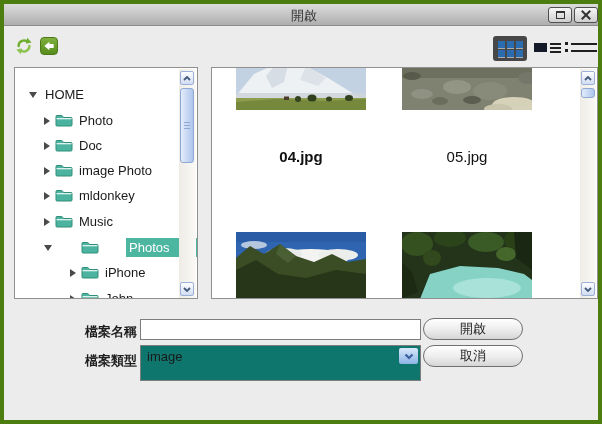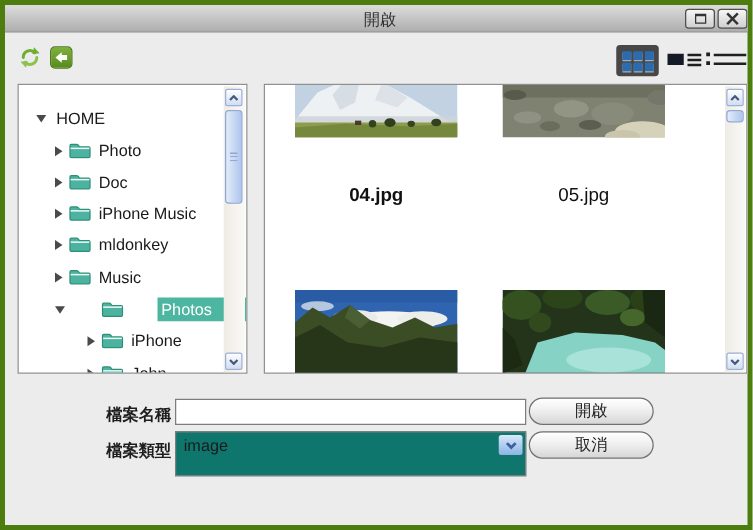--- a/index.html
+++ b/index.html
@@ -200,21 +200,21 @@
         </svg>
       <span class="tlabel">Doc</span>
     </div>
 
     <div class="titem" style="left:29px; top:92px;">
       <span class="arr right"></span>
       <svg class="fold" width="18" height="13" viewBox="0 0 18 13">
           <path d="M1 2.5 Q1 1.5 2 1.5 L6.3 1.5 Q7.1 1.5 7.6 2.2 L8.6 3.5 L16 3.5 Q17 3.5 17 4.5 L17 11 Q17 12 16 12 L2 12 Q1 12 1 11 Z" fill="#4cb3a0" stroke="#2e8f78"></path>
           <line x1="1.5" y1="4.7" x2="16.5" y2="4.7" stroke="#fff" stroke-width="1.2" opacity="0.9"></line>
         </svg>
-      <span class="tlabel">iPhone Music</span>
+      <span class="tlabel">image Photo</span>
     </div>
 
     <div class="titem" style="left:29px; top:117px;">
       <span class="arr right"></span>
       <svg class="fold" width="18" height="13" viewBox="0 0 18 13">
           <path d="M1 2.5 Q1 1.5 2 1.5 L6.3 1.5 Q7.1 1.5 7.6 2.2 L8.6 3.5 L16 3.5 Q17 3.5 17 4.5 L17 11 Q17 12 16 12 L2 12 Q1 12 1 11 Z" fill="#4cb3a0" stroke="#2e8f78"></path>
           <line x1="1.5" y1="4.7" x2="16.5" y2="4.7" stroke="#fff" stroke-width="1.2" opacity="0.9"></line>
         </svg>
       <span class="tlabel">mldonkey</span>
     </div>

